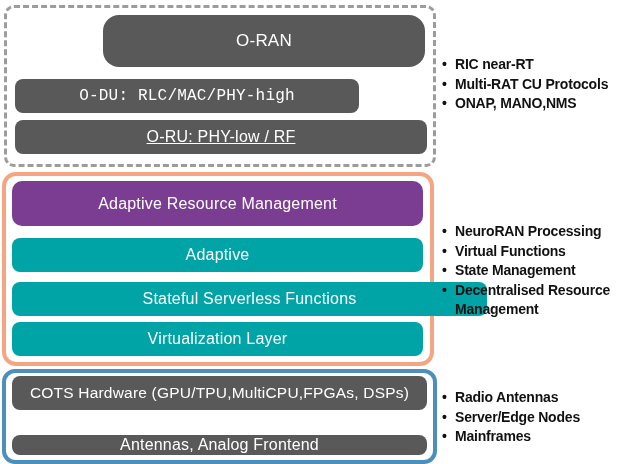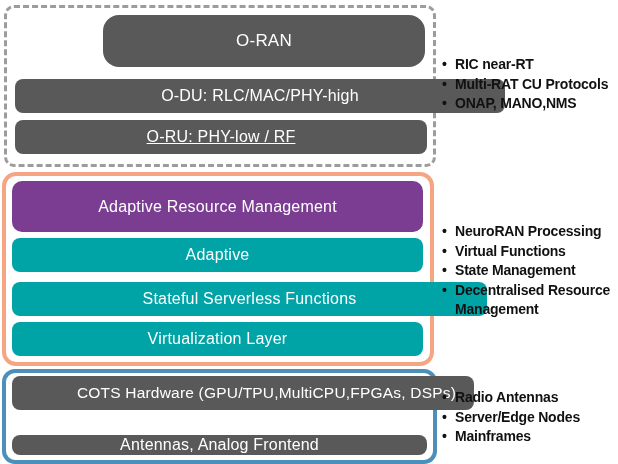--- a/index.html
+++ b/index.html
@@ -13,29 +13,29 @@
   .g2 { left:2px;  top:172px; width:424px; height:186px; border:4px solid var(--border-orange); border-radius:14px; }
   .g3 { left:2px;  top:369px; width:427px; height:87px;  border:4px solid var(--border-blue);   border-radius:13px; }
 
   .box {
     position:absolute; display:flex; align-items:center; justify-content:center;
     background:var(--box-gray); color:var(--box-text);
     border-radius:8px; font-size:16px; letter-spacing:0.2px;
     text-align:center; white-space:nowrap;
   }
   .b-oran  { left:61px; top:15px;  width:322px; height:52px; border-radius:16px; font-size:17px;margin-left:42px; }
-  .b-odu   { left:15px; top:79px;  width:490px; height:34px; }
+  .b-odu   { left:15px; top:79px;  width:344px; height:34px;font-family:Liberation Mono, monospace; }
   .b-oru   { left:15px; top:120px; width:412px; height:34px;text-decoration:underline; }
 
-  .b-arm   { left:12px; top:181px; width:411px; height:51px; background:var(--box-purple); border-radius:10px; }
+  .b-arm   { left:12px; top:181px; width:411px; height:45px; background:var(--box-purple); border-radius:10px; }
   .b-neuro { left:12px; top:238px; width:411px; height:34px; background:var(--box-teal); }
   .b-ssf   { left:12px; top:282px; width:475px; height:34px; background:var(--box-teal); }
   .b-virt  { left:12px; top:322px; width:411px; height:34px; background:var(--box-teal);text-align:center; }
 
-  .b-cots  { left:12px; top:376px; width:415px; height:34px; font-size:15.5px;padding-left:47px; }
+  .b-cots  { left:12px; top:376px; width:415px; height:34px; font-size:15.5px; }
   .b-ant   { left:12px; top:435px; width:415px; height:20px; }
 
   .bullets {
     position:absolute; left:439px; width:182px;
     list-style:none; margin:0; padding:0;
     font-weight:bold; font-size:14px; letter-spacing:-0.2px;
     line-height:19.5px; color:var(--bullet-text);
   }
   .bl1 { top:55px; }
   .bl2 { top:222px; }

